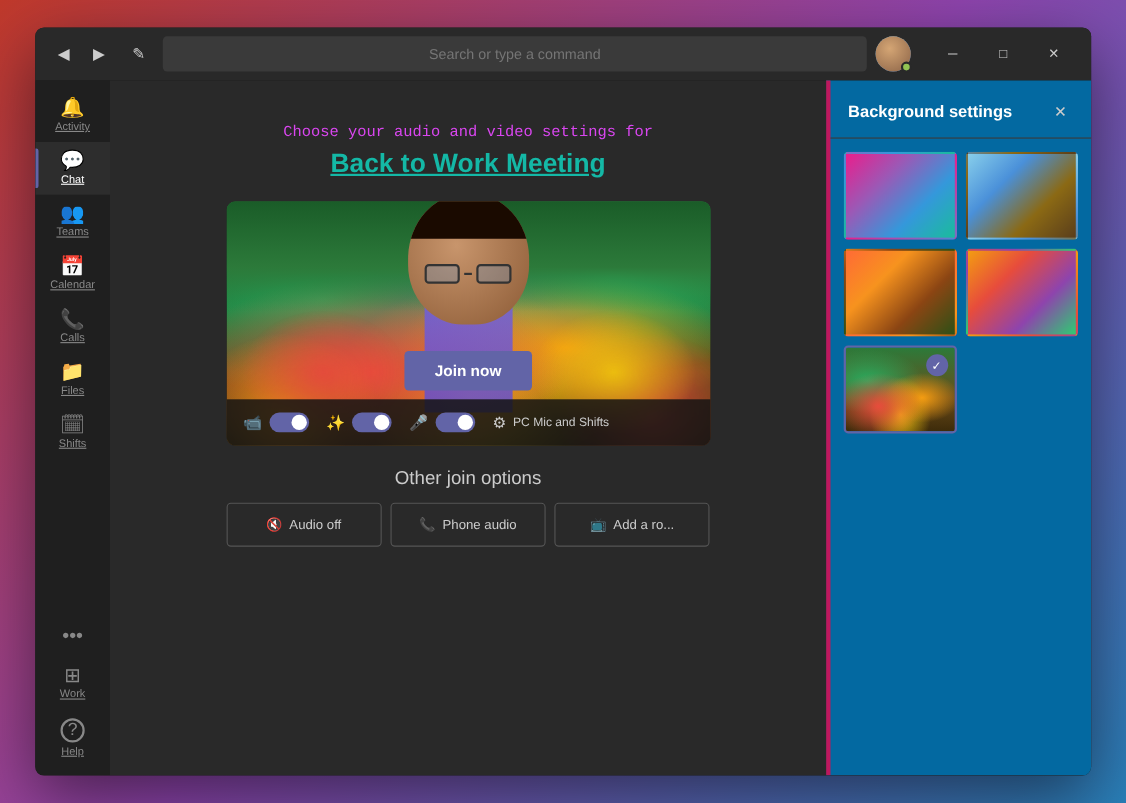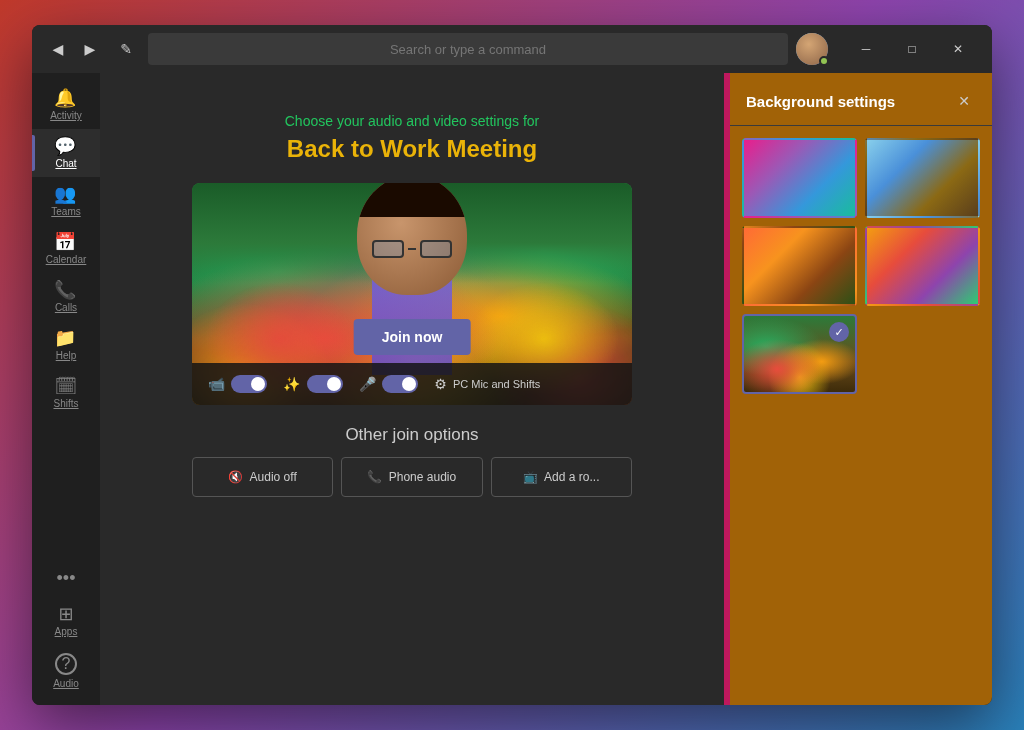--- a/index.html
+++ b/index.html
@@ -196,28 +196,30 @@
       flex-direction: column;
       align-items: center;
       padding: 40px 20px 20px;
       gap: 20px;
     }
 
     .meeting-header {
       text-align: center;
     }
     .meeting-header .subtitle {
-      color: #22c55e;
+      color: #d946ef;
       font-size: 14px;
       margin-bottom: 6px;
+      font-family: Liberation Mono, monospace;
     }
     .meeting-header .title {
-      color: #eab308;
+      color: #14b8a6;
       font-size: 24px;
       font-weight: 700;
+      text-decoration: underline;
     }
 
     
     .video-container {
       width: 440px;
       height: 222px;
       border-radius: 8px;
       overflow: hidden;
       position: relative;
       background: #1a1a1a;
@@ -414,23 +416,23 @@
       font-size: 12px;
       cursor: pointer;
       display: flex;
       align-items: center;
       justify-content: center;
       gap: 6px;
     }
 
     
     .bg-panel {
-      width: 268px;
-      background: #a16207;
-      border-left: 6px solid #be185d;
+      width: 241px;
+      background: #0369a1;
+      border-left: 4px solid #be185d;
       display: flex;
       flex-direction: column;
       flex-shrink: 0;
     }
     .bg-panel-header {
       display: flex;
       align-items: center;
       justify-content: space-between;
       padding: 16px 16px 12px;
       border-bottom: 1px solid #3a3a3a;
@@ -548,35 +550,35 @@
       <div class="sidebar-item">
         <span class="sidebar-icon">📅</span>
         <span class="sidebar-label">Calendar</span>
       </div>
       <div class="sidebar-item">
         <span class="sidebar-icon">📞</span>
         <span class="sidebar-label">Calls</span>
       </div>
       <div class="sidebar-item">
         <span class="sidebar-icon">📁</span>
-        <span class="sidebar-label">Help</span>
+        <span class="sidebar-label">Files</span>
       </div>
       <div class="sidebar-item">
         <span class="sidebar-icon">🗓</span>
         <span class="sidebar-label">Shifts</span>
       </div>
       <div class="sidebar-spacer"></div>
       <div class="sidebar-dots">•••</div>
       <div class="sidebar-item">
         <span class="sidebar-icon">⊞</span>
-        <span class="sidebar-label">Apps</span>
+        <span class="sidebar-label">Work</span>
       </div>
       <div class="sidebar-item">
         <span class="sidebar-icon" style="font-size:16px;border:2px solid #888;border-radius:50%;width:22px;height:22px;display:flex;align-items:center;justify-content:center;">?</span>
-        <span class="sidebar-label">Audio</span>
+        <span class="sidebar-label">Help</span>
       </div>
     </div>
 
     <div class="page-content">
       <div class="meeting-setup">
 
         <div class="meeting-header">
           <div class="subtitle">Choose your audio and video settings for</div>
           <div class="title">Back to Work Meeting</div>
         </div>

